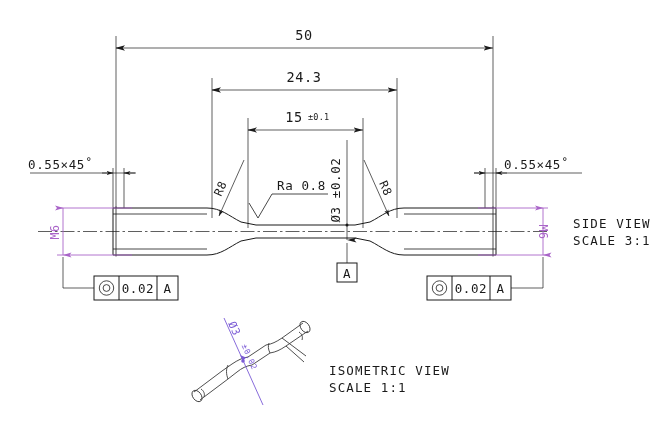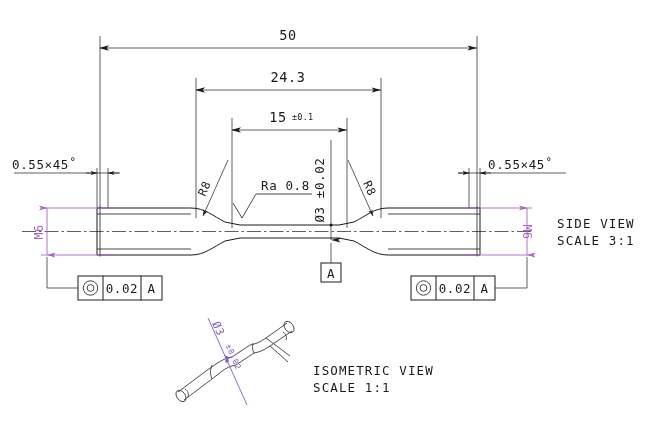--- a/index.html
+++ b/index.html
@@ -11,20 +11,21 @@
     width: 650px;
     height: 436px;
     font-family: "DejaVu Sans Mono", monospace;
     overflow: hidden;
   }
   #drawing-root {
     position: relative;
     width: 540px;
     height: 436px;
     background: #ffffff;
+    margin-left: 16px;
   }
   svg.cad {
     position: absolute;
     top: 0;
     left: 0;
     width: 650px;
     height: 436px;
     display: block;
   }
   .ln      { stroke: #1a1a1a; stroke-width: 1; fill: none; }

